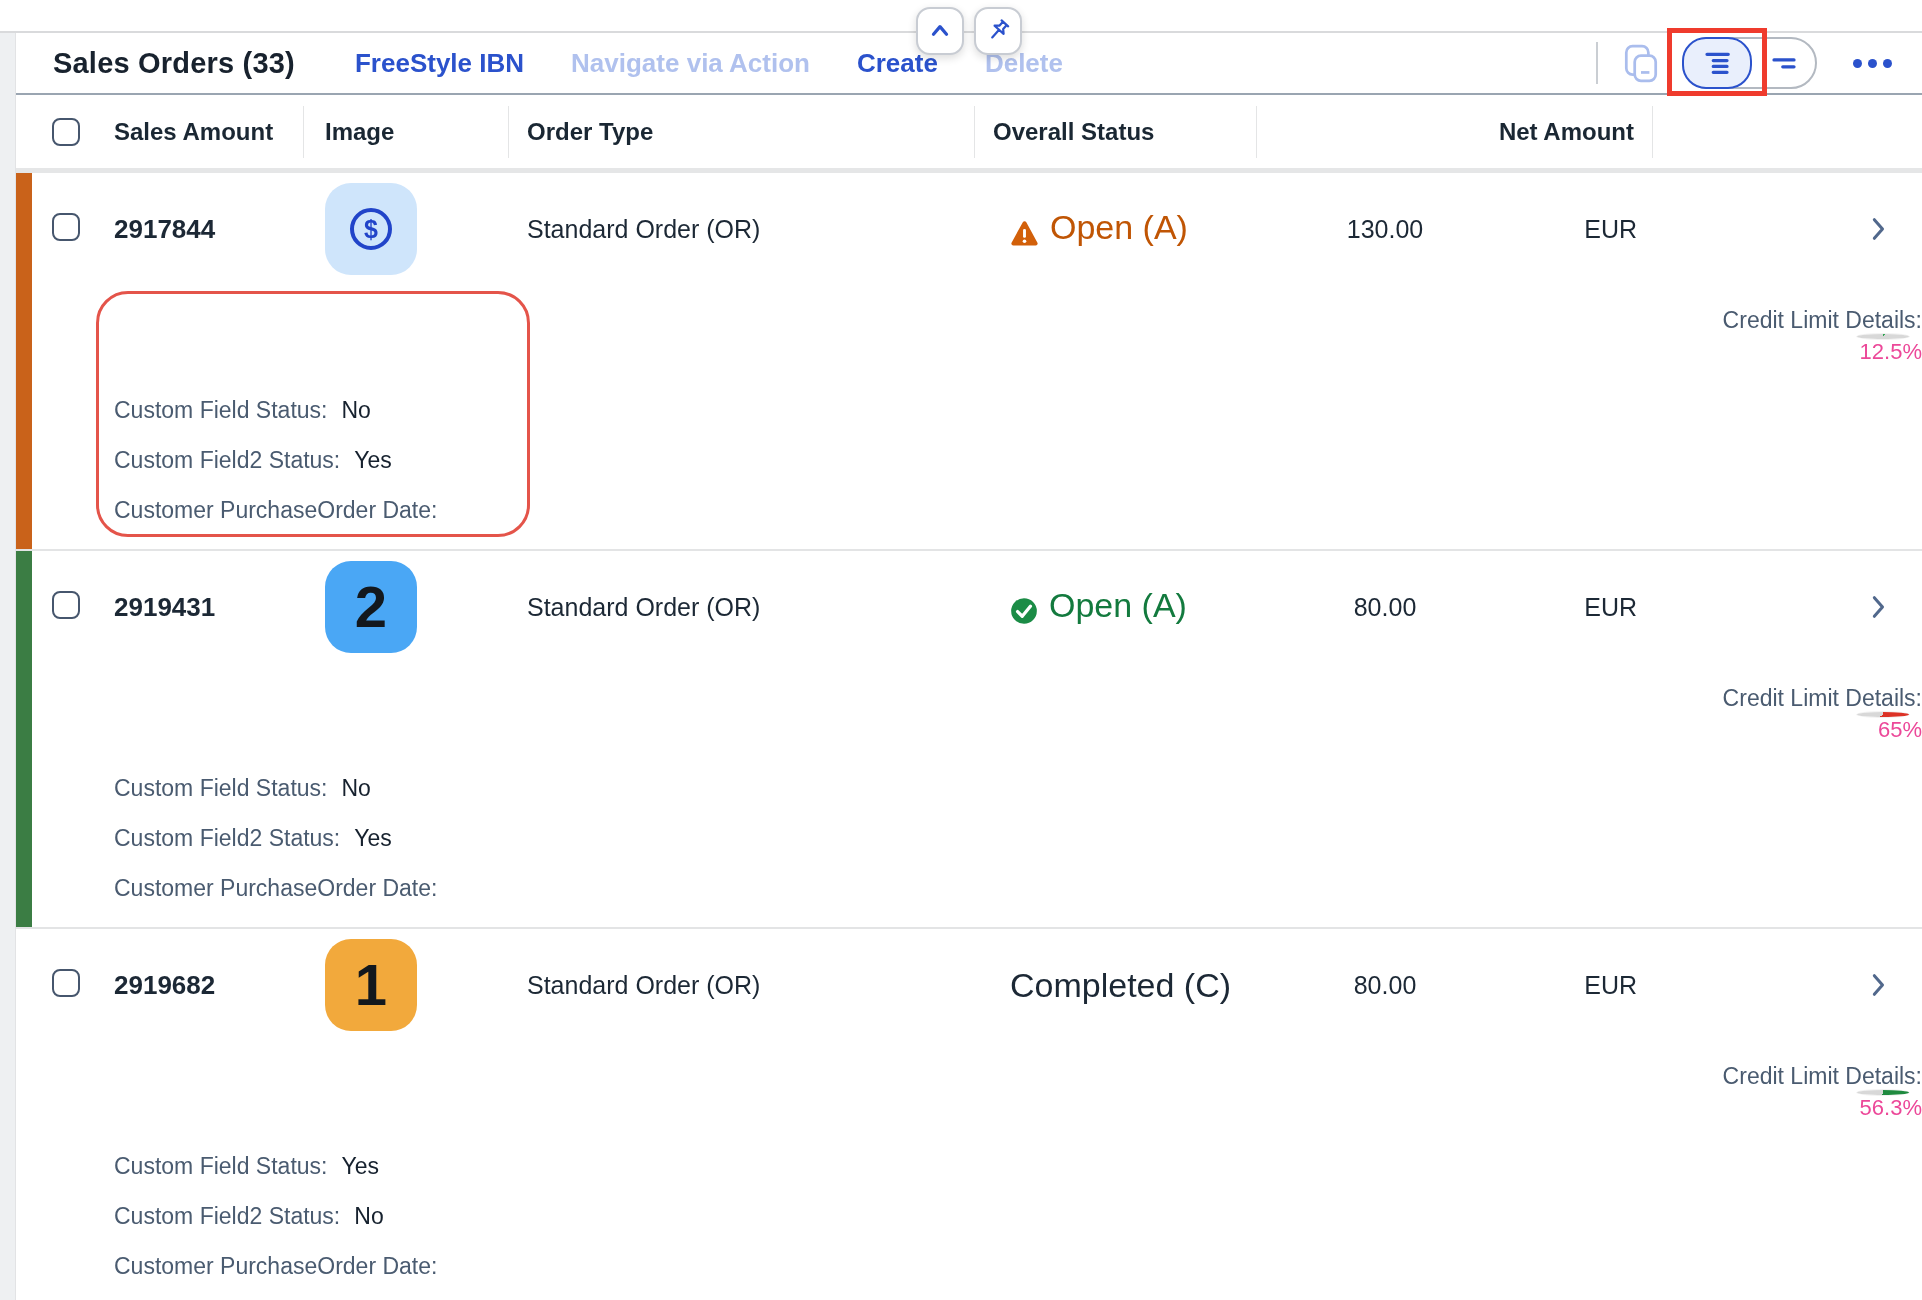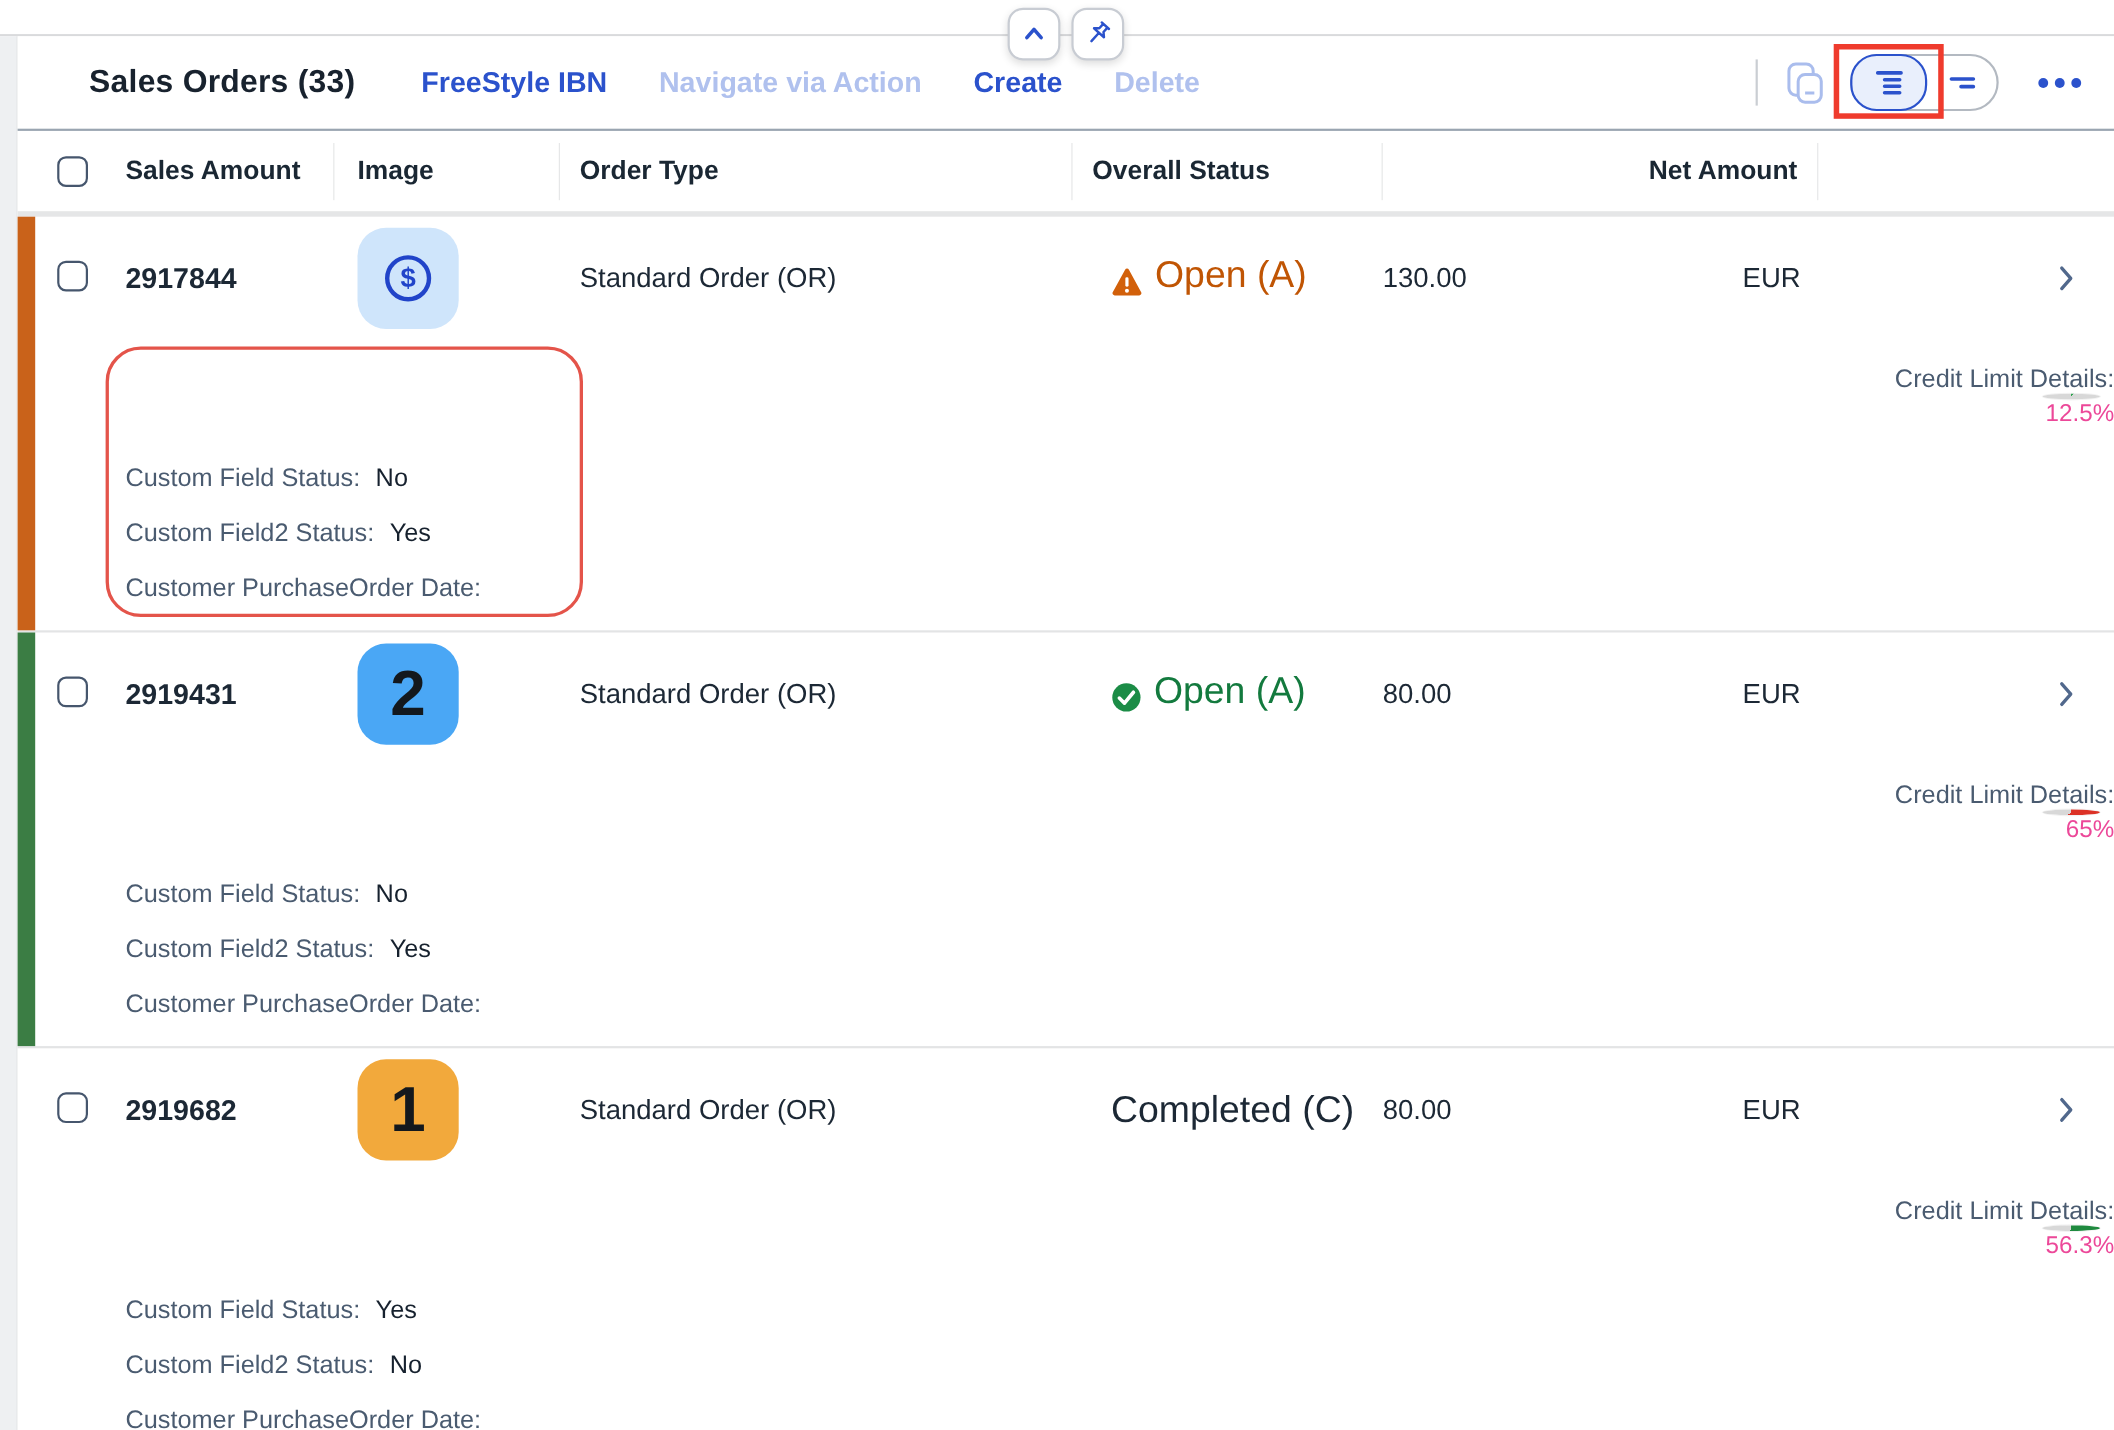--- a/index.html
+++ b/index.html
@@ -13,21 +13,21 @@
 
   
   .float-btns { position:absolute; left:916px; top:7px; display:flex; gap:10px; z-index:5; }
   .float-btn { width:48px; height:48px; background:#fff; border:2px solid #c8ccd3; border-radius:14px;
                display:flex; align-items:center; justify-content:center; color:#2b52cc;
                box-shadow:0 3px 8px rgba(0,0,0,.14); cursor:pointer; }
 
   .card { position:absolute; left:16px; top:33px; width:1906px; height:1267px; background:#fff; }
 
   
-  .toolbar { height:84px; display:flex; align-items:center; padding:0 14px 0 37px;margin-left:28px; }
+  .toolbar { height:60px; display:flex; align-items:center; padding:0 14px 0 37px; }
   .tb-title { font-size:29px; font-weight:700; color:#18222e; letter-spacing:.2px; }
   .tb-actions { display:flex; align-items:center; gap:47px; margin-left:60px; }
   .tb-action { background:none; border:none; font-family:inherit; font-size:26px; font-weight:700;
                color:#2b52cc; cursor:pointer; white-space:nowrap; }
   .tb-action.disabled { color:#b0c1ee; cursor:default; }
   .tb-spacer { flex:1; }
   .tb-divider { width:2px; height:42px; background:#caced3; margin:0 20px 0 4px; }
   .icon-btn { background:none; border:none; cursor:pointer; display:flex; align-items:center; justify-content:center; }
   .copy-btn { color:#aabded; width:46px; height:46px; }
   .seg-wrap { position:relative; margin:0 20px 0 18px; }
@@ -61,21 +61,21 @@
   .type-cell { padding-left:18px; font-size:25px; }
   .status-cell { padding-left:35px; }
   .status { display:inline-flex; align-items:flex-end; gap:11px; font-size:34px; }
   .w-icon,.s-icon { display:none; line-height:0; }
   .status.warning .w-icon { display:inline-block; }
   .status.warning .status-text { color:#c05504; }
   .status.success .s-icon { display:inline-block; }
   .status.success .status-text { color:#137a3e; }
   .status.plain .status-text { color:#1c2835; }
   .net-cell { display:flex; align-items:center; font-size:25px; }
-  .amount { flex:1; text-align:left; }
+  .amount { flex:1; text-align:center; }
   .currency { width:140px; text-align:right; padding-right:16px; }
   .nav-cell { display:flex; justify-content:flex-end; padding-right:36px; }
   .nav-chevron { cursor:pointer; line-height:0; }
 
   .details { margin-left:98px; margin-top:22px; font-size:23px; }
   .dlabel { color:#4a5b70; }
   .dvalue { color:#16212e; margin-left:14px; }
   .dline1 { display:flex; align-items:flex-end; height:58px;flex-direction:column; }
   .radial { width:52px; height:52px; border-radius:50%; margin:0 13px 0 16px; position:relative;
             background:conic-gradient(var(--c) calc(var(--p)*1%), #d8d8d8 0); box-shadow:0 0 0 1px rgba(0,0,0,.05); }

